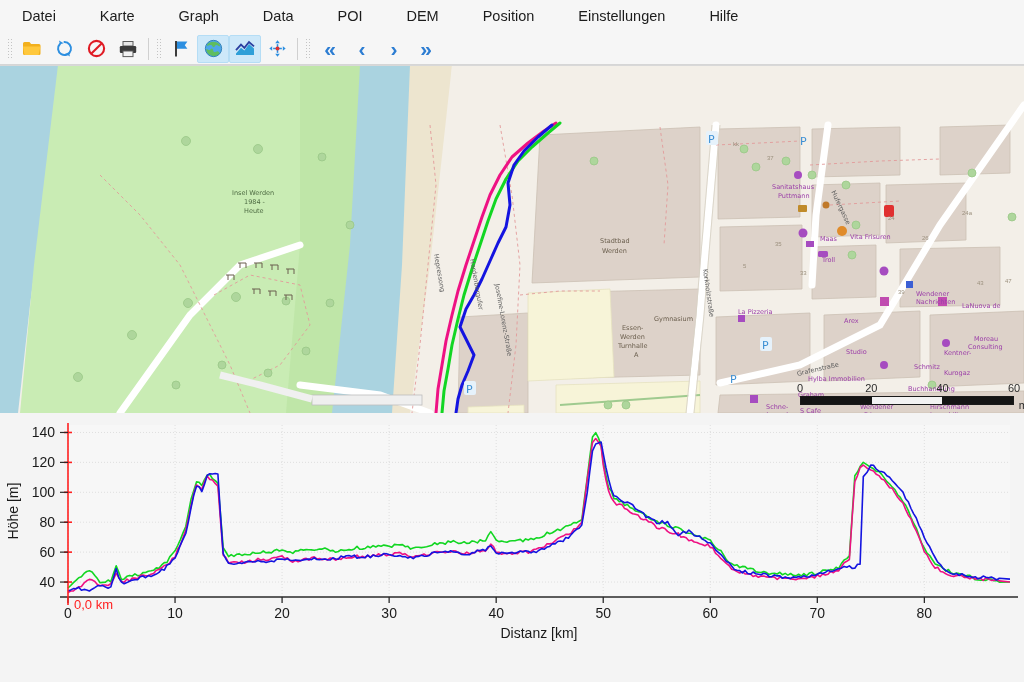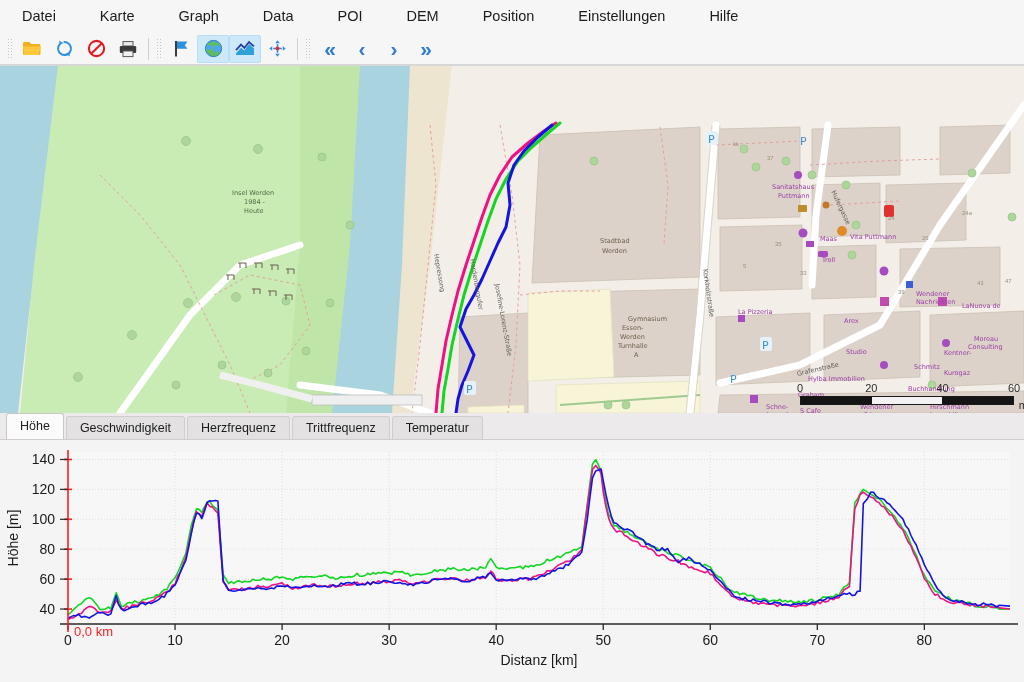--- a/index.html
+++ b/index.html
@@ -338,29 +338,29 @@
 
       <rect x="0" y="0" width="1024" height="1" fill="#d8d8d8"></rect>
     </svg>
 
     <div id="map-labels">
         <div class="maplabel park" style="left: 222px; top: 124px;">Insel Werden</div>
         <div class="maplabel park" style="left: 234px; top: 133px;">1984 -</div>
         <div class="maplabel park" style="left: 234px; top: 142px;">Heute</div>
         <div class="maplabel " style="left: 600px; top: 172px;">Stadtbad</div>
         <div class="maplabel " style="left: 602px; top: 182px;">Werden</div>
-        <div class="maplabel " style="left: 610px; top: 250px; padding-left: 18px;">Gymnasium</div>
+        <div class="maplabel " style="left: 636px; top: 250px; padding-left: 18px;">Gymnasium</div>
         <div class="maplabel " style="left: 622px; top: 259px;">Essen-</div>
         <div class="maplabel " style="left: 620px; top: 268px;">Werden</div>
         <div class="maplabel " style="left: 618px; top: 277px;">Turnhalle</div>
         <div class="maplabel " style="left: 634px; top: 286px;">A</div>
         <div class="maplabel poi" style="left: 772px; top: 118px;">Sanitatshaus</div>
         <div class="maplabel poi" style="left: 778px; top: 127px;">Puttmann</div>
         <div class="maplabel poi" style="left: 820px; top: 170px;">Maas</div>
-        <div class="maplabel poi" style="left: 850px; top: 168px;">Vita Puttmann</div>
+        <div class="maplabel poi" style="left: 850px; top: 168px;">Vita Frisuren</div>
         <div class="maplabel poi" style="left: 822px; top: 191px;">Troll</div>
         <div class="maplabel poi" style="left: 846px; top: 243px; margin-top: 40px;">Studio</div>
         <div class="maplabel poi" style="left: 844px; top: 252px;">Arex</div>
         <div class="maplabel poi" style="left: 738px; top: 243px;">La Pizzeria</div>
         <div class="maplabel poi" style="left: 916px; top: 225px;">Wendener</div>
         <div class="maplabel poi" style="left: 916px; top: 233px;">Nachrichten</div>
         <div class="maplabel poi" style="left: 962px; top: 237px;">LaNuova de</div>
         <div class="maplabel poi" style="left: 908px; top: 290px; margin-top: 30px;">Buchhandlung</div>
         <div class="maplabel poi" style="left: 914px; top: 298px;">Schmitz</div>
         <div class="maplabel poi" style="left: 974px; top: 270px;">Moreau</div>
@@ -409,27 +409,20 @@
       </div>
       <div class="scale-bars">
         <div class="sb-dark"></div>
           <div class="sb-light"></div>
           <div class="sb-dark"></div>
       </div>
       <div class="scale-unit">m</div>
     </div>
   </div>
 
-  <div class="tabbar">
-    <div class="tab selected">Höhe</div>
-    <div class="tab">Geschwindigkeit</div>
-    <div class="tab">Herzfrequenz</div>
-    <div class="tab">Trittfrequenz</div>
-    <div class="tab">Temperatur</div>
-  </div>
 
 
   <div class="chartwrap">
     <svg class="chartsvg" viewBox="0 0 1024 230">
       <rect x="0" y="0" width="1024" height="230" fill="#f4f4f4"></rect>
       <rect id="plot-bg" fill="#f7f7f7" x="68" y="12" width="942" height="172"></rect>
       <g id="grid-layer">
           <line x1="68" x2="68" y1="12" y2="184" stroke="#d9d9d9" stroke-width="0.8" stroke-dasharray="1 2"></line>
           <line x1="175.04545454545456" x2="175.04545454545456" y1="12" y2="184" stroke="#d9d9d9" stroke-width="0.8" stroke-dasharray="1 2"></line>
           <line x1="282.0909090909091" x2="282.0909090909091" y1="12" y2="184" stroke="#d9d9d9" stroke-width="0.8" stroke-dasharray="1 2"></line>

